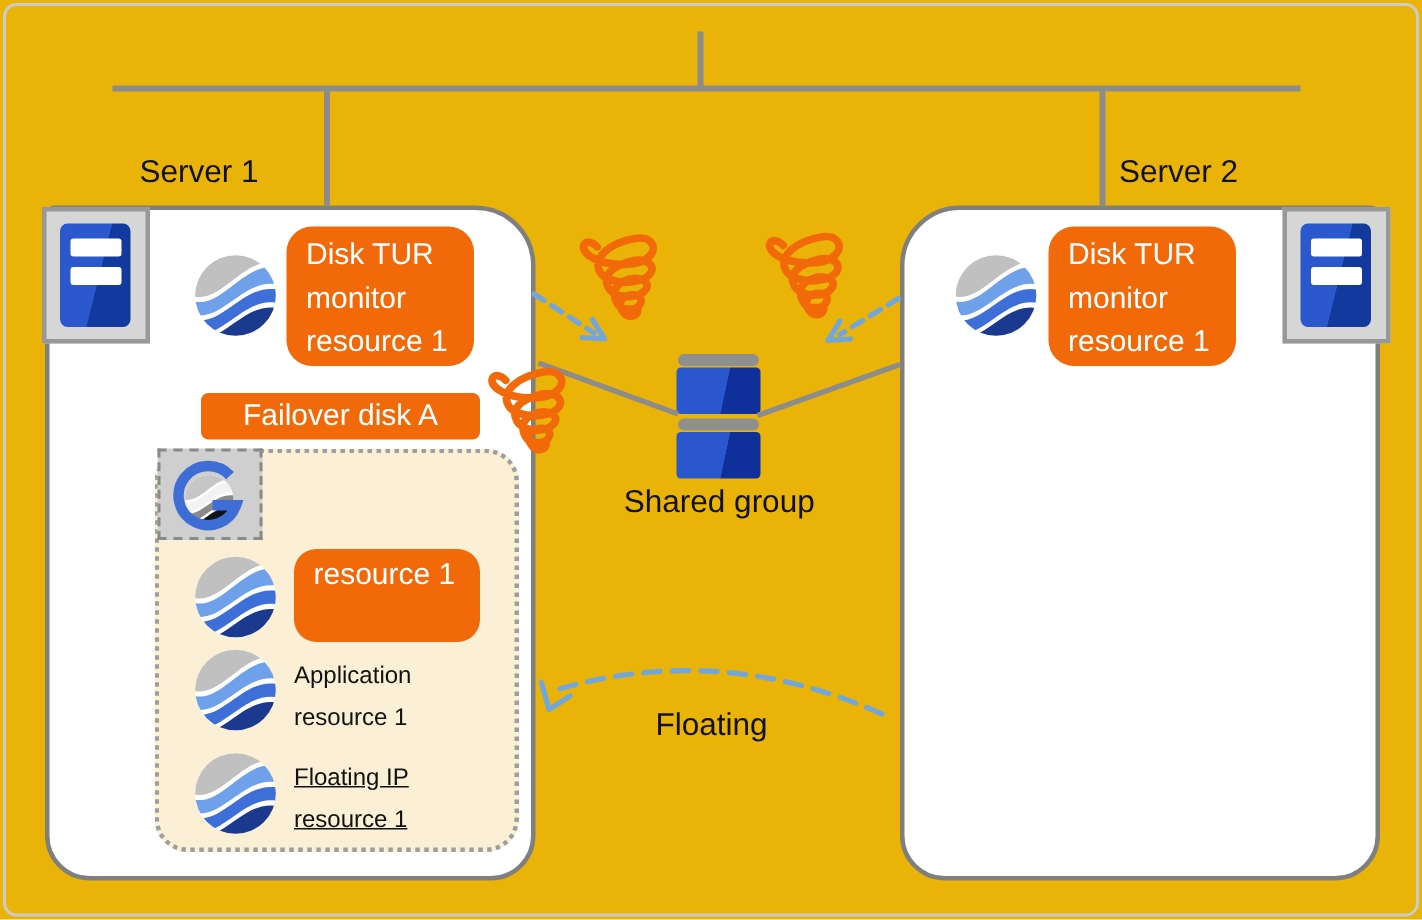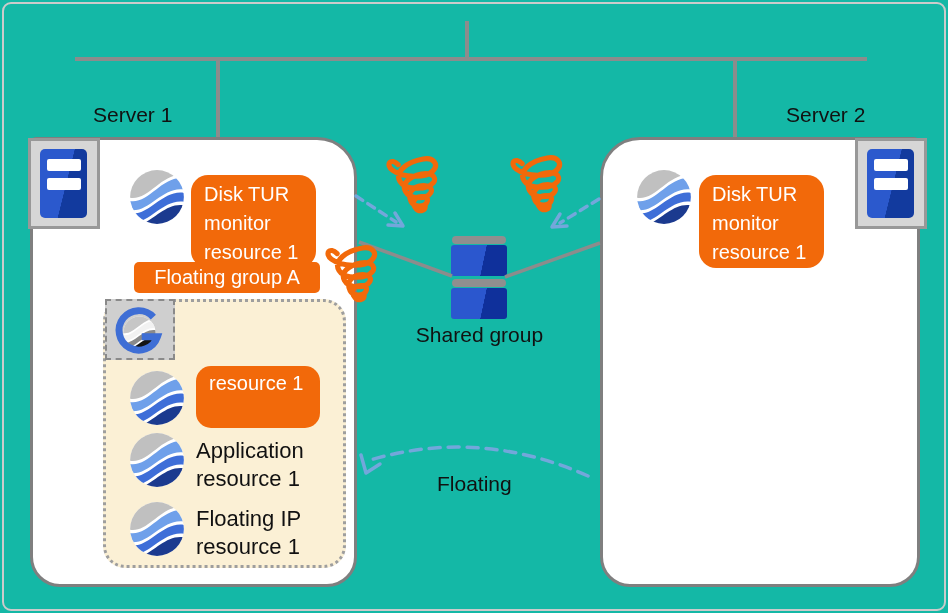--- a/index.html
+++ b/index.html
@@ -1,17 +1,17 @@
 <!DOCTYPE html>
 <html style="--accent-orange: #F2690A; --line-gray: #8C8C8C; --box-border: #7F7F7F; --arrow-blue: #73A7DB; --group-fill: #FBF0D5; --group-border: #9E9E9E; --icon-frame-fill: #D6D6D6; --icon-frame-border: #989898; --server-blue: #2B59CD; --server-blue-dark: #123A9E; --disk-blue: #2B57CE; --disk-blue-dark: #0F309B; --disk-cap-gray: #8F8F8F; --wave-gray: #C0C0C0; --wave-blue-light: #6FA0EA; --wave-blue-mid: #3E6ED8; --wave-blue-dark: #1B3A8F; --g-blue: #3E6ED5; --text-black: #111111;"><head>
 <meta charset="utf-8">
 <style>
   html,body{margin:0;padding:0;background:#fff;}
   #stage{
-    position:relative;width:948px;height:613px;background:#14b8a6;overflow:hidden;
+    position:relative;width:948px;height:613px;background:#eab308;overflow:hidden;
     font-family:"Liberation Sans","DejaVu Sans",sans-serif;color:var(--text-black,#111);
   }
   .frame{position:absolute;inset:2px;border:2px solid #CBCBCB;border-radius:9px;}
   .server-box{
     position:absolute;background:#fff;border:3px solid var(--box-border,#7F7F7F);
     box-sizing:border-box;z-index:1;
   }
   #server1-box{left:30px;top:137px;width:327px;height:450px;border-radius:6px 40px 30px 30px;}
   #server2-box{left:600px;top:137px;width:320px;height:450px;border-radius:40px 6px 30px 30px;}
   .server-name{
@@ -20,35 +20,35 @@
   .group-box{
     position:absolute;left:103px;top:299px;width:243px;height:269px;box-sizing:border-box;
     background:var(--group-fill,#FBF0D5);border:3px dotted var(--group-border,#9E9E9E);
     border-radius:22px;z-index:2;
   }
   .orange-label{
     position:absolute;background:var(--accent-orange,#F2690A);color:#fff;
     font-size:20px;z-index:3;box-sizing:border-box;
   }
   #s1-monitor-label,#s2-monitor-label{
-    width:125px;height:93px;border-radius:17px;padding:5px 0 0 13px;line-height:29px;margin-top:24px;
+    width:125px;height:93px;border-radius:17px;padding:5px 0 0 13px;line-height:29px;
   }
   #s1-monitor-label{left:191px;top:151px;}
   #s2-monitor-label{left:699px;top:151px;}
   #group-label{
     left:134px;top:262px;width:186px;height:31px;border-radius:5px;
     text-align:center;line-height:31px;
   }
   #disk-res-label{
     left:196px;top:366px;width:124px;height:62px;border-radius:15px;
     padding:3px 0 0 13px;line-height:29px;
   }
-  .plain-label{position:absolute;font-size:22px;line-height:28px;z-index:3;white-space:nowrap;}
+  .plain-label{position:absolute;font-size:16px;line-height:28px;z-index:3;white-space:nowrap;}
   #app-res-label{left:196px;top:437px;}
-  #fip-res-label{left:196px;top:505px;}
+  #fip-res-label{left:196px;top:505px;text-decoration:underline;}
   #shared-disk-label{left:402px;top:321px;width:155px;text-align:center;font-size:21px;}
   #failover-label{left:437px;top:470px;font-size:21px;}
   .srv-frame{
     position:absolute;width:72px;height:91px;background:var(--icon-frame-fill,#D6D6D6);
     border:3px solid var(--icon-frame-border,#989898);box-sizing:border-box;z-index:3;
   }
   #s1-server-icon{left:28px;top:138px;}
   #s2-server-icon{left:855px;top:138px;}
   .srv-tower{
     position:absolute;left:9px;top:8px;width:47px;height:69px;border-radius:5px;
@@ -127,21 +127,21 @@
       </symbol>
     </defs>
   </svg>
 
   <div class="frame"></div>
 
   <div class="server-box" id="server1-box"></div>
   <div class="server-box" id="server2-box"></div>
 
   <div class="server-name" style="left:93px;top:103px;">Server 1</div>
-  <div class="server-name" style="left:786px;top:103px;">Server 2</div>
+  <div class="server-name" style="left:746px;top:103px;">Server 2</div>
 
   <div class="srv-frame" id="s1-server-icon">
     <div class="srv-tower">
       <div class="srv-slot s1"></div>
       <div class="srv-slot s2"></div>
     </div>
   </div>
   <div class="srv-frame" id="s2-server-icon">
     <div class="srv-tower">
       <div class="srv-slot s1"></div>
@@ -176,21 +176,21 @@
   <div class="orange-label" id="s1-monitor-label">
     <div>Disk TUR</div>
     <div>monitor</div>
     <div>resource 1</div>
   </div>
   <div class="orange-label" id="s2-monitor-label">
     <div>Disk TUR</div>
     <div>monitor</div>
     <div>resource 1</div>
   </div>
-  <div class="orange-label" id="group-label">Floating group A</div>
+  <div class="orange-label" id="group-label">Failover disk A</div>
   <div class="orange-label" id="disk-res-label">
     <div>resource 1</div>
   </div>
 
   <div class="plain-label" id="app-res-label">
     <div>Application</div>
     <div>resource 1</div>
   </div>
   <div class="plain-label" id="fip-res-label">
     <div>Floating IP</div>

